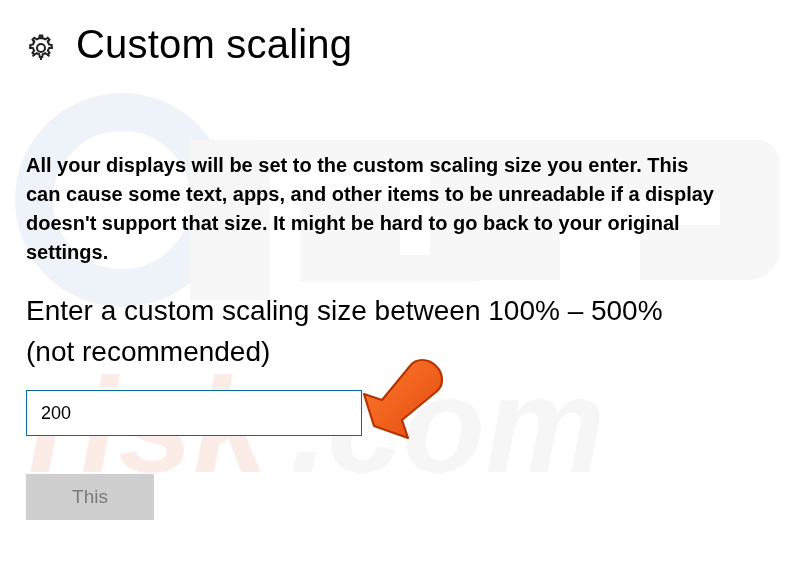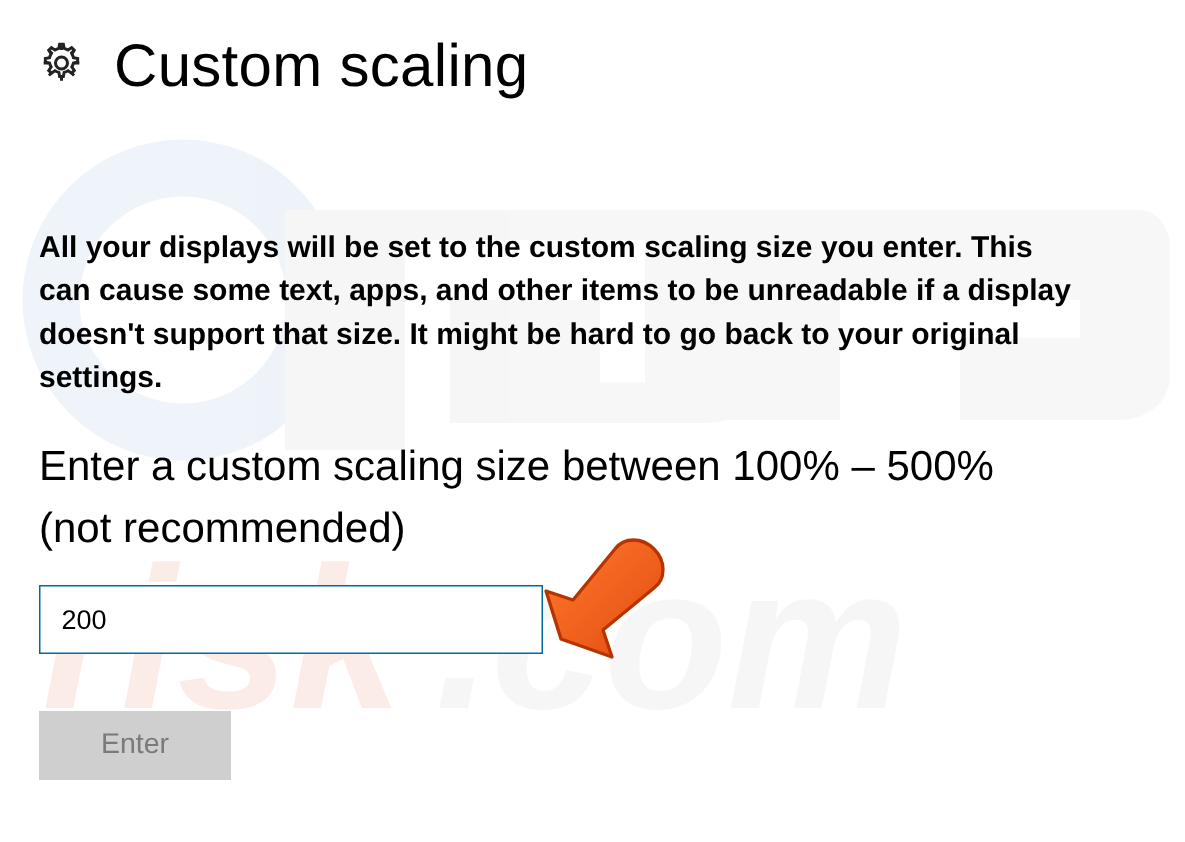--- a/index.html
+++ b/index.html
@@ -17,21 +17,21 @@
       pointer-events: none;
       z-index: 0;
     }
     .content {
       position: relative;
       z-index: 1;
       padding: 22px 26px;
     }
     .header {
       display: flex;
-      align-items: center;
+      align-items: flex-end;
       gap: 20px;
       margin-bottom: 84px;
     }
     .gear-icon svg {
       width: 30px;
       height: 30px;
       stroke: #222;
       fill: none;
     }
     .title {
@@ -127,14 +127,14 @@
       <defs>
         <linearGradient id="ag" x1="0" y1="0" x2="1" y2="1">
           <stop offset="0" stop-color="#ff7a2e"></stop>
           <stop offset="1" stop-color="#e24a0f"></stop>
         </linearGradient>
       </defs>
       <path d="M 18 82 L 8 50 L 26 56 L 54 22 C 60 14 72 14 80 22 C 88 30 88 42 80 48 L 46 76 L 52 94 Z" fill="url(#ag)" stroke="#b73400" stroke-width="2.2" stroke-linejoin="round"></path>
     </svg>
   </div>
 
-  <button class="apply-btn">Enter</button>
+  <button class="apply-btn">This</button>
 </div>
 
 </body></html>

